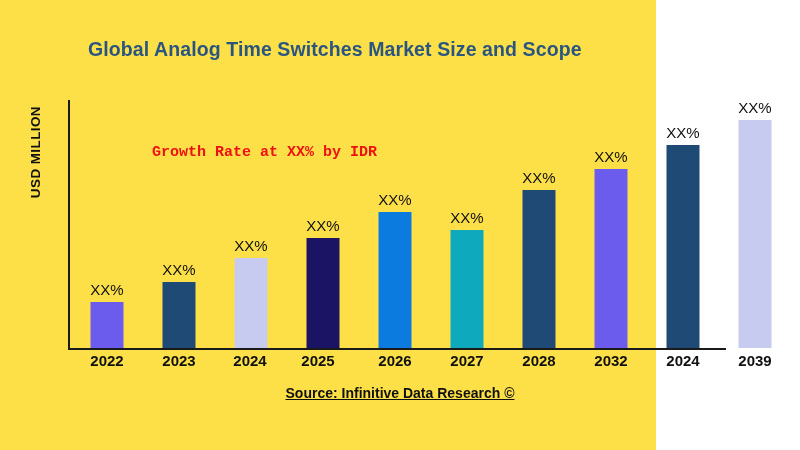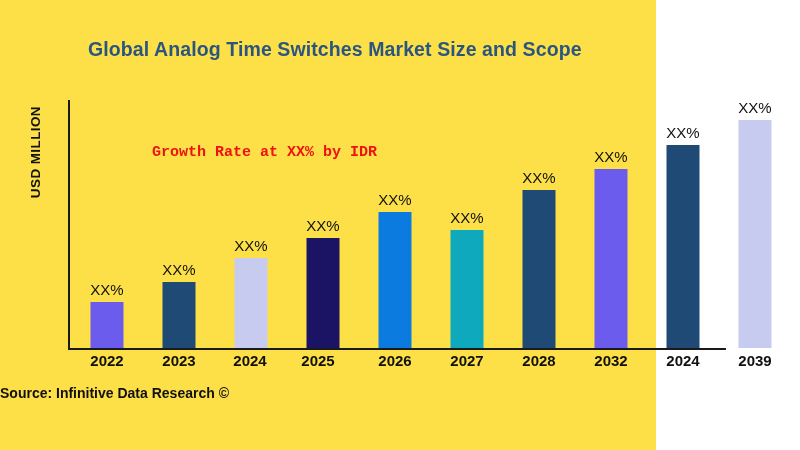--- a/index.html
+++ b/index.html
@@ -143,24 +143,25 @@
     font-weight: bold;
     color: #101010;
   }
 
   
   .source {
     position: absolute;
     left: 0;
     top: 385px;
     width: 800px;
-    text-align: left;
+    text-align: center;
     font-size: 14px;
     font-weight: bold;
     color: #101010;
+    text-decoration: underline;
   }
 </style>
 </head>
 <body>
 
 <div class="figure">
 
   <div class="chart-title">Global Analog Time Switches Market Size and Scope</div>
 
   <div class="ylabel-wrap">

